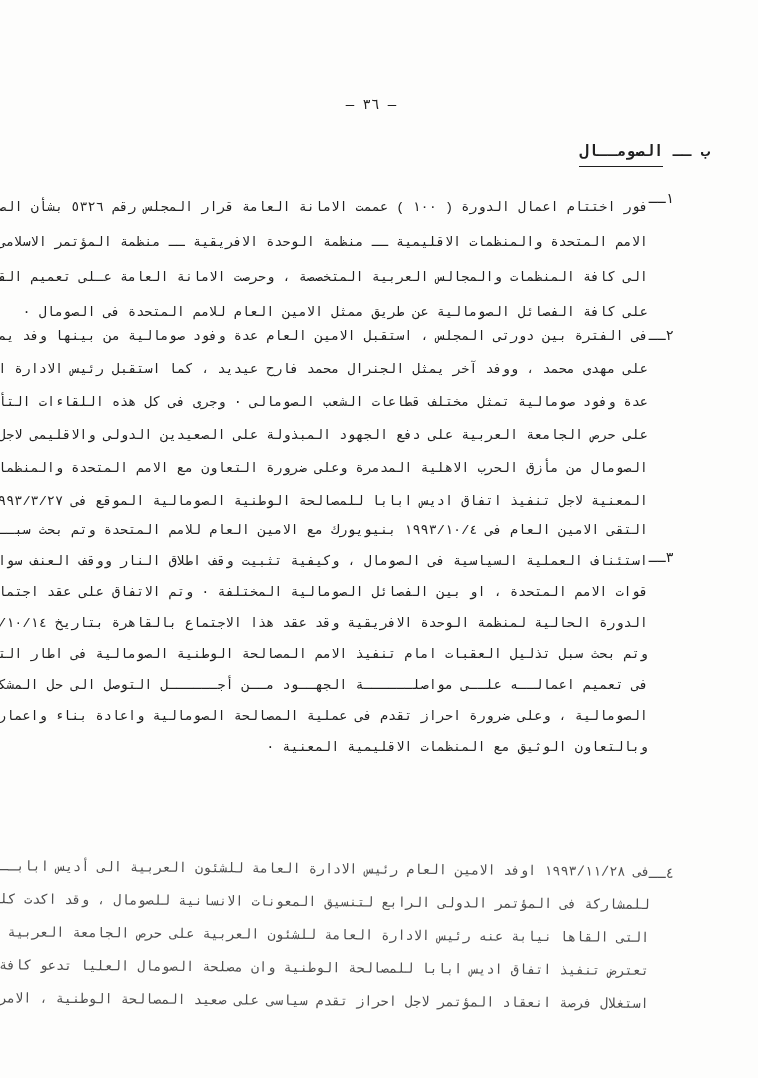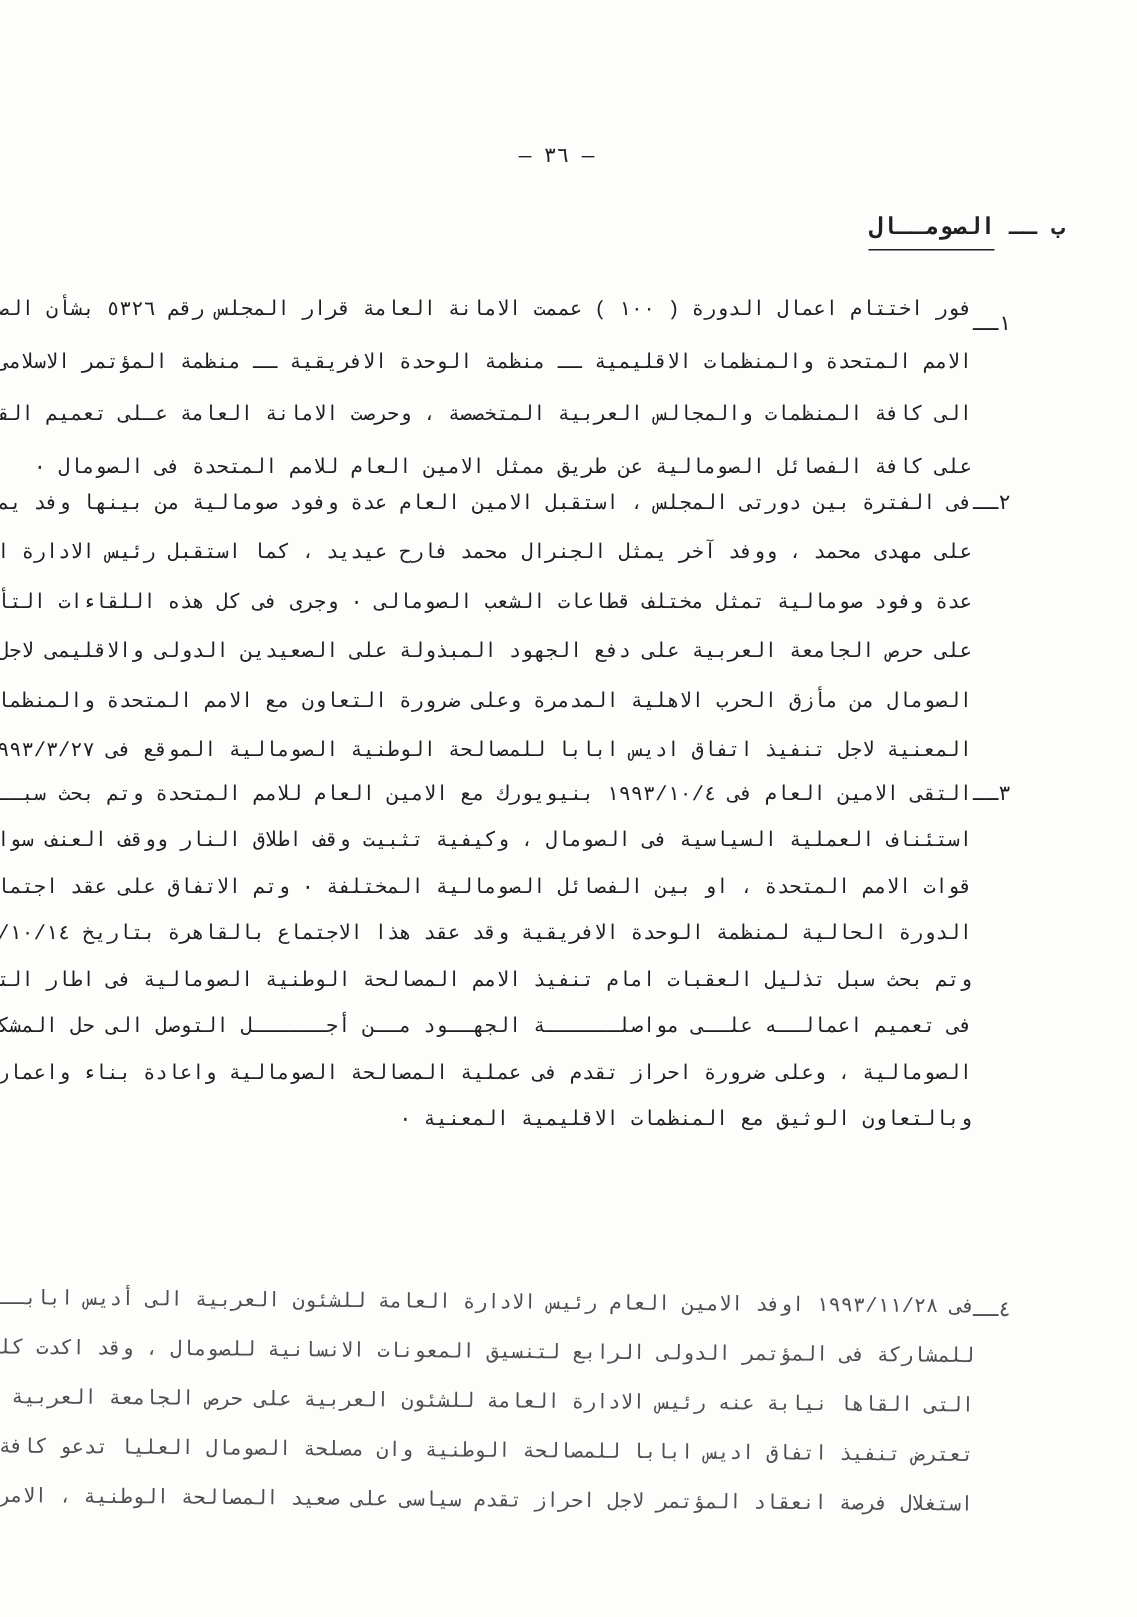--- a/index.html
+++ b/index.html
@@ -44,27 +44,27 @@
   }
   .line {
     text-align: justify;
     text-align-last: justify;
     white-space: nowrap;
     overflow: visible;
   }
   .paragraph .line:last-child { text-align-last: right; }
   .para-1 { top: 190px; right: 110px; left: 100px; }
   .para-1 .line { line-height: 35px; }
-  .num-1 { top: 200px; line-height: 35px; }
+  .num-1 { top: 182px; line-height: 35px; }
   .para-2 { top: 320px; right: 110px; left: 100px; }
   .para-2 .line { line-height: 33px; }
   .num-2 { top: 320px; line-height: 33px; }
   .para-3 { top: 515px; right: 110px; left: 100px; }
   .para-3 .line { line-height: 31px; }
-  .num-3 { top: 515px; line-height: 31px; }
+  .num-3 { top: 543px; line-height: 31px; }
   .para-4 {
     top: 856px; right: 108px; left: 56px;
     color: var(--faded-ink, #4f4f4f);
     transform: rotate(0.5deg);
     transform-origin: right top;
   }
   .para-4 .line { line-height: 33px; }
   .para-4 .line:last-child { text-align-last: justify; }
   .num-4 { top: 858px; line-height: 33px; color: var(--faded-ink, #4f4f4f); }
 </style>

